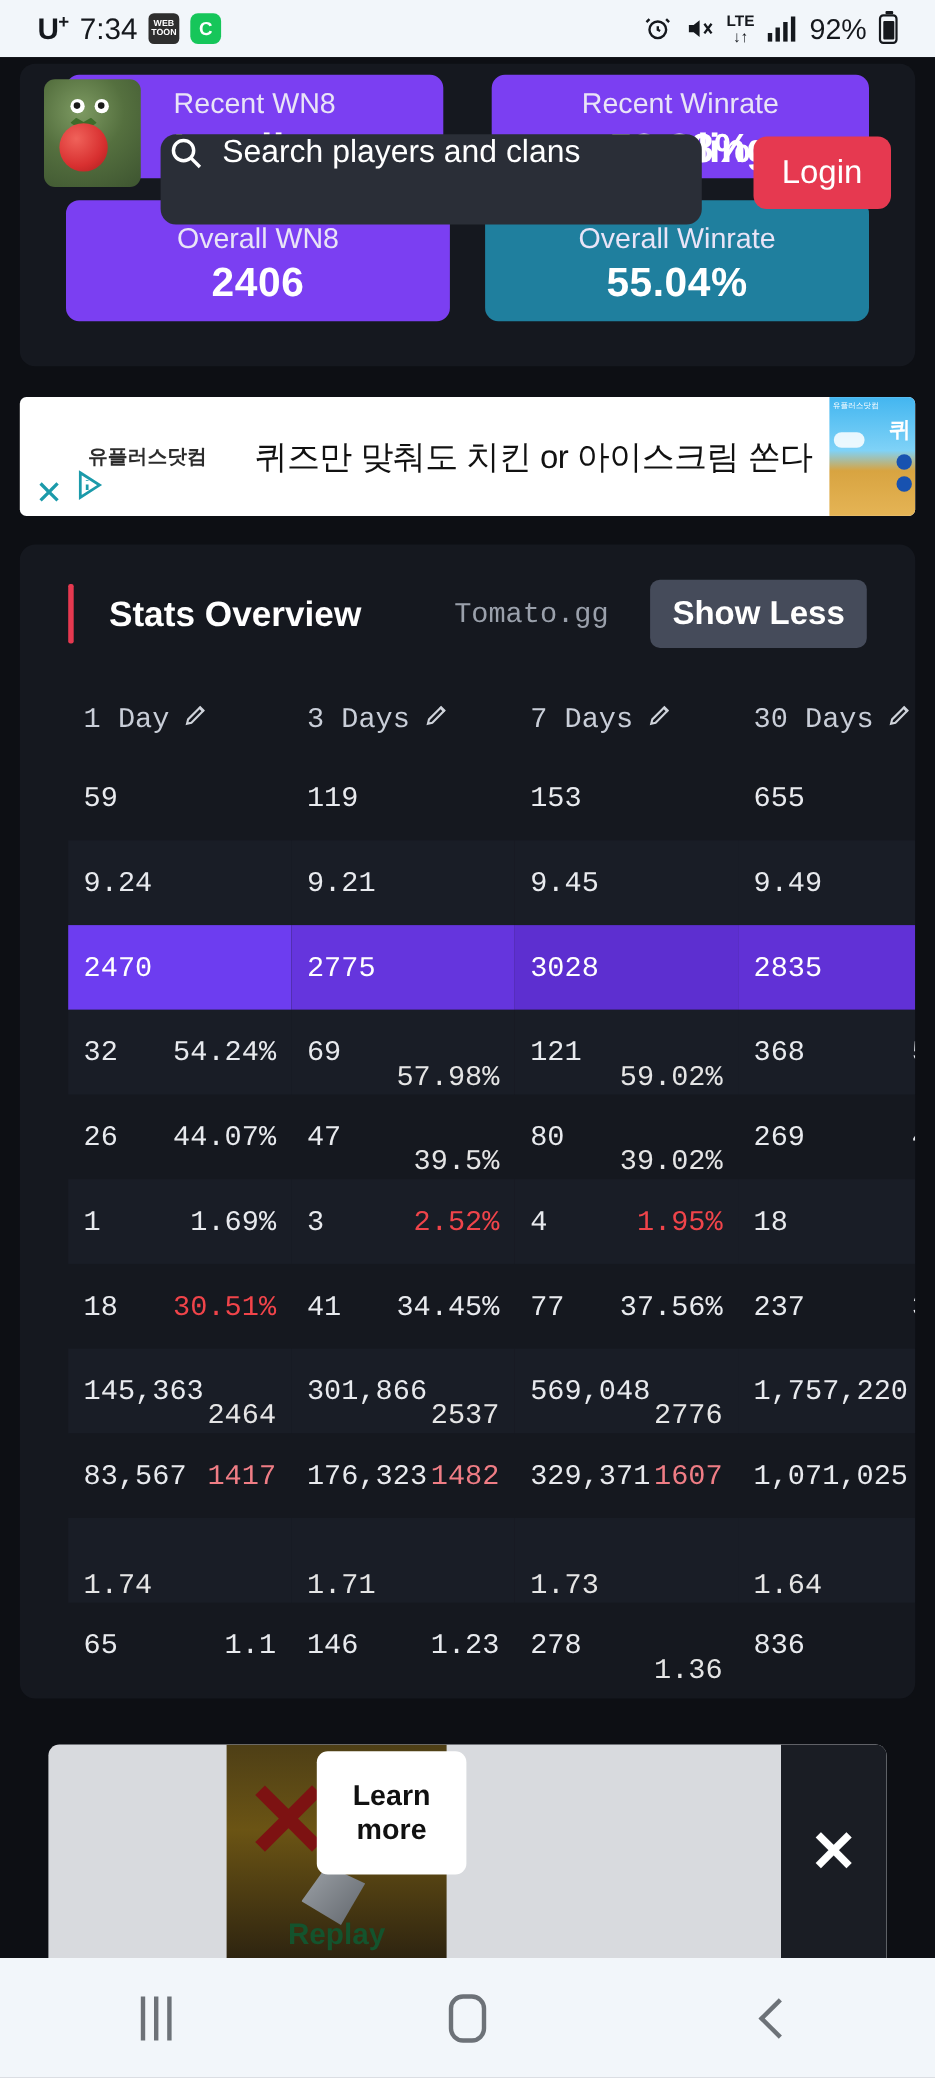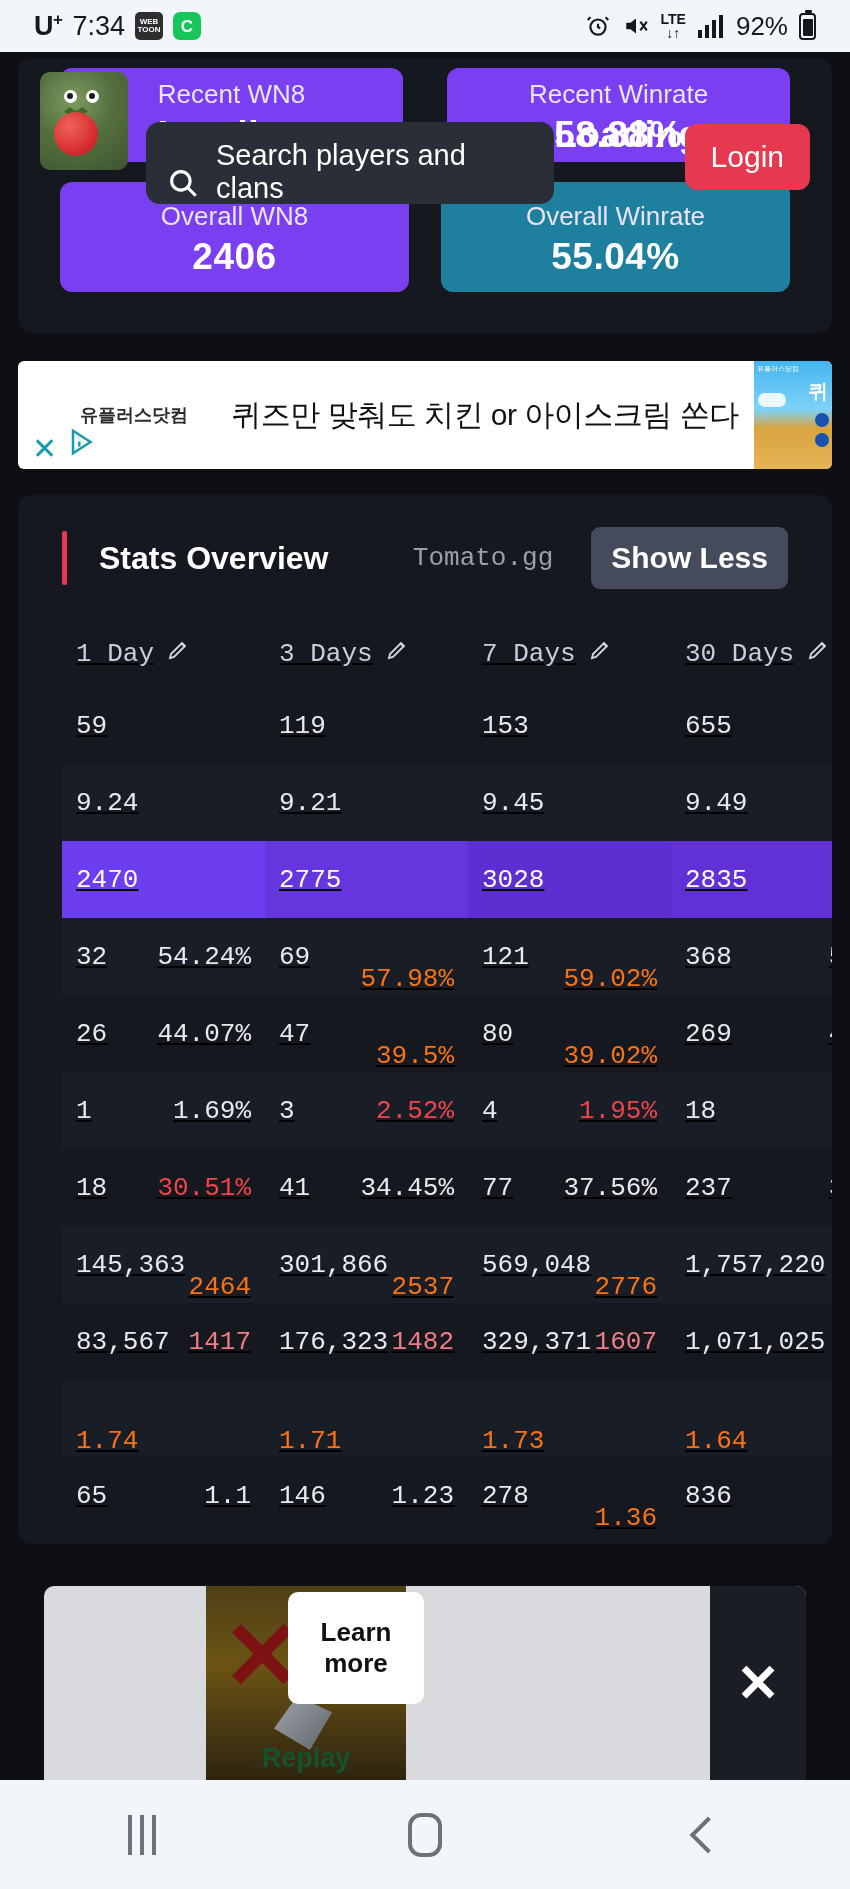--- a/index.html
+++ b/index.html
@@ -73,23 +73,23 @@
   .avatar .tomato { position:absolute; left: 14px; bottom: 14px; width: 44px; height: 44px;
       background: radial-gradient(circle at 35% 32%, #f0625a 0%, #d83030 60%, #a81d1d 100%); border-radius: 50%; }
   .avatar .stem { position:absolute; left: 24px; bottom: 50px; width: 24px; height: 13px;
       background:#3f6b2a; clip-path: polygon(50% 100%,0 35%,22% 0,50% 30%,78% 0,100% 35%); }
   .avatar .eye1, .avatar .eye2 { position:absolute; width:13px; height:13px; background:#fff; border-radius:50%; top: 18px;}
   .avatar .eye1 { left: 24px; } .avatar .eye2 { left: 46px; }
   .avatar .eye1::after, .avatar .eye2::after { content:""; position:absolute; left:3px; top:3px; width:6px; height:6px; background:#1a1a1a; border-radius:50%;}
 
   
   .search-pill {
-    position:absolute; left: 128px; top: 64px; width: 408px; height: 82px;
+    position:absolute; left: 128px; top: 64px; width: 492px; height: 82px;
     background: #2a2e37; border-radius: 14px;
-    display:flex; align-items:flex-end; gap: 16px; padding: 0 20px;
+    display:flex; align-items:flex-start; gap: 16px; padding: 0 6px;
     z-index: 5;
   }
   .search-pill .sicon { flex: 0 0 auto; }
   .search-ph { font-size: 29px; color:#ffffff; line-height: 1.12; }
 
   
   .login-btn {
     position:absolute; right: 22px; top: 66px;
     background:#e63950; color:#fff; border:none;
     border-radius: 12px; padding: 16px 26px;
@@ -123,34 +123,34 @@
   .accent-bar { width: 5px; height: 54px; background:#e63950; border-radius:2px; }
   .stats-title { font-size: 32px; font-weight:700; color:#fff; margin-left: 14px; }
   .watermark { margin-left:auto; font-family:"Liberation Mono", monospace; font-size: 26px; color:#9aa0ab; }
   .show-less {
     background:#454b5a; color:#fff; border:none; border-radius:9px;
     padding: 14px 20px; font-size: 30px; font-weight:700;
     font-family:"Liberation Sans", sans-serif; margin-left: 20px;
   }
 
   
-  .table-wrap { padding: 22px 44px 0 44px; overflow:hidden;text-decoration:underline; }
+  .table-wrap { padding: 22px 44px 0 44px; overflow:hidden; }
   .trow { display:flex; font-family:"Liberation Mono", monospace; }
   .tcell {
     flex: 0 0 203px; min-width:203px; height: 77px;
     display:flex; align-items:center; padding: 0 14px;
     font-size: 26px; color:#e8eaee; position:relative;
   }
   .tcell .left { }
   .tcell .right { margin-left:auto; }
   .row-head .tcell { color:#c9ced8; font-size:26px; height: 66px; }
   .edit-ico { margin-left: 12px; opacity:.92; }
   .row-alt .tcell { background:#191d26; }
   .row-wn8 .tcell { color:#fff; }
-  .c-green { color:#f97316;margin-top:45px; }
+  .c-green { color:#e5e5e5;margin-top:45px; }
   .c-red   { color:#f0444a; }
   .c-redsoft { color:#ef7d85; }
   .c-white { color:#e8eaee; }
   .w1 { background:#6d3df0; } .w2 { background:#6535dd; }
   .w3 { background:#5d2fd0; } .w4 { background:#6131d6; }
 
   
   .bottom-ad {
     position:absolute; left: 44px; right: 44px; bottom: 0; height: 194px;
     background:#d8dade; border-radius: 10px 10px 0 0; overflow:hidden;

